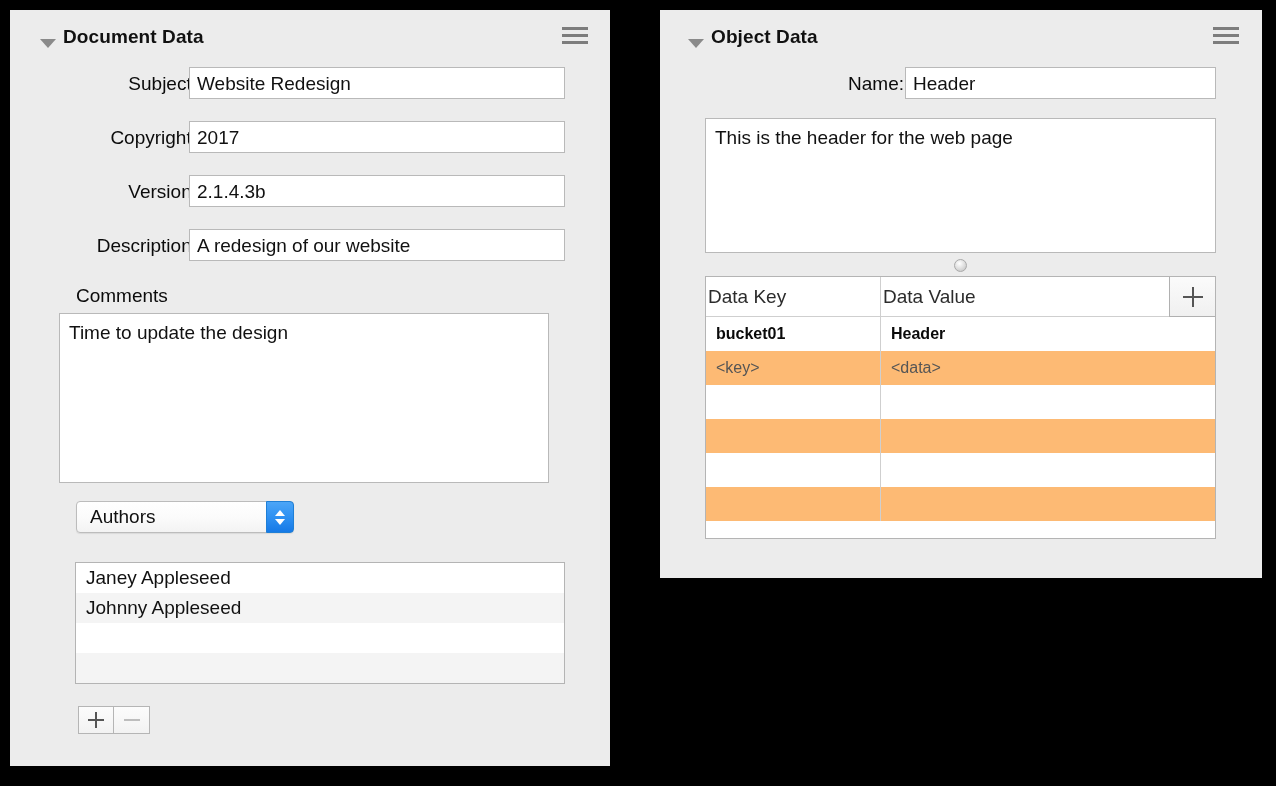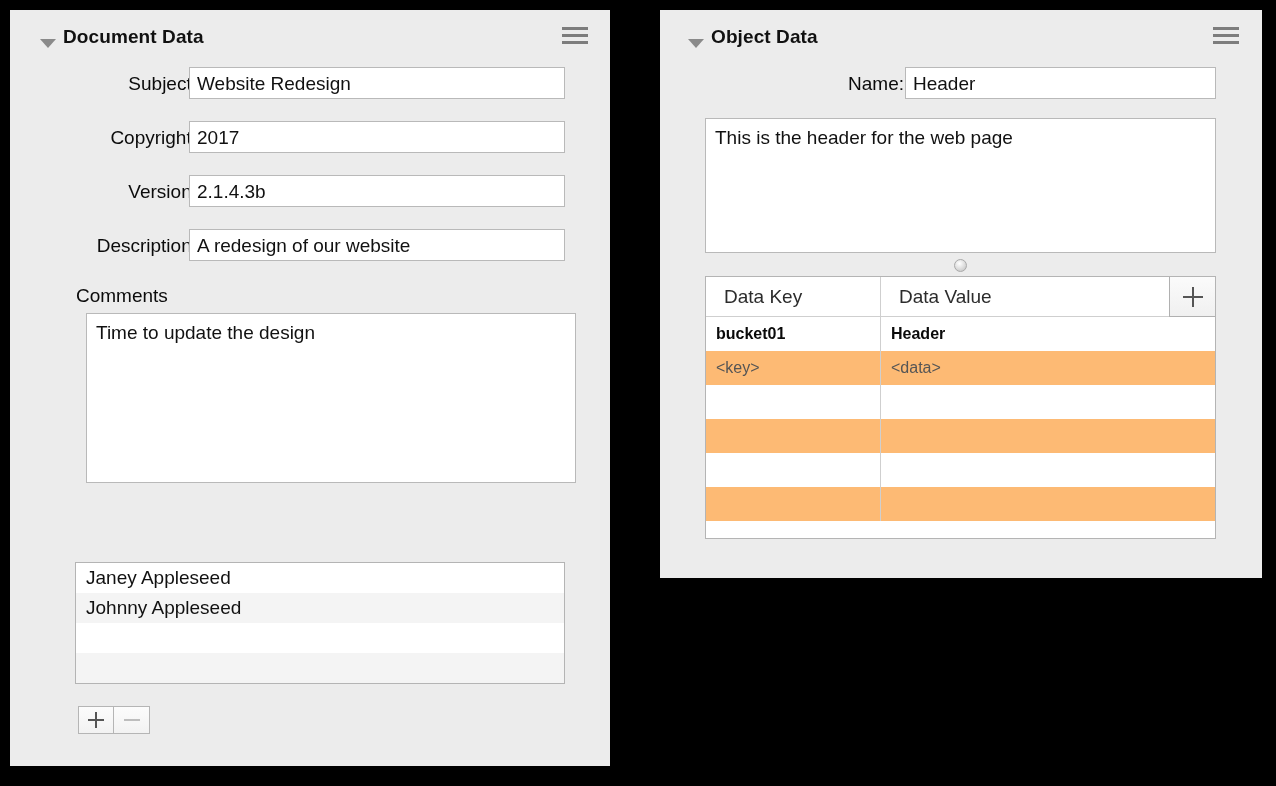--- a/index.html
+++ b/index.html
@@ -215,21 +215,21 @@
     height: 40px;
     background: #ffffff;
     border-bottom: 1px solid #cfcfcf;
     position: relative;
   }
   .dt-hcell {
     font-size: 19px;
     color: #2c2c2c;
     display: flex;
     align-items: center;
-    padding-left: 18px;
+    padding-left: 2px;
     height: 100%;
   }
   .dt-hcell.col-key { width: 175px; border-right: 1px solid #cfcfcf; }
   .dt-hcell.col-val { flex: 1; }
   .dt-add-btn {
     position: absolute;
     right: -1px; top: -1px;
     width: 47px; height: 41px;
     background: linear-gradient(to bottom, #fbfbfb, #f0f0f0);
     border: 1px solid #b0b0b0;
@@ -284,22 +284,29 @@
     <div class="field-label" style="left:20px; top:117px; width:167px;">Copyright:</div>
     <div class="text-field" style="left:179px; top:111px; width:376px; height:32px;">2017</div>
 
     <div class="field-label" style="left:20px; top:171px; width:167px;">Version:</div>
     <div class="text-field" style="left:179px; top:165px; width:376px; height:32px;">2.1.4.3b</div>
 
     <div class="field-label" style="left:20px; top:225px; width:167px;">Description:</div>
     <div class="text-field" style="left:179px; top:219px; width:376px; height:32px;">A redesign of our website</div>
 
     <div class="section-label" style="left:66px; top:275px;">Comments</div>
-    <div class="text-area" style="left:76px; top:303px; width:490px; height:170px;">Time to update the design</div>
-
+    <div class="text-area" style="left:49px; top:303px; width:490px; height:170px;">Time to update the design</div>
+
+    <div class="popup-button" style="left:66px; top:491px; width:218px;">
+      <span class="popup-label">Authors</span>
+      <span class="popup-arrows">
+        <span class="up"></span>
+          <span class="down"></span>
+      </span>
+    </div>
 
     <div class="list-view" style="left:65px; top:552px; width:490px; height:122px;">
       <div class="list-row">Janey Appleseed</div>
       <div class="list-row alt">Johnny Appleseed</div>
       <div class="list-row"></div>
       <div class="list-row alt"></div>
     </div>
 
     <div class="seg-group" style="left:68px; top:696px;">
       <div class="seg-btn">

